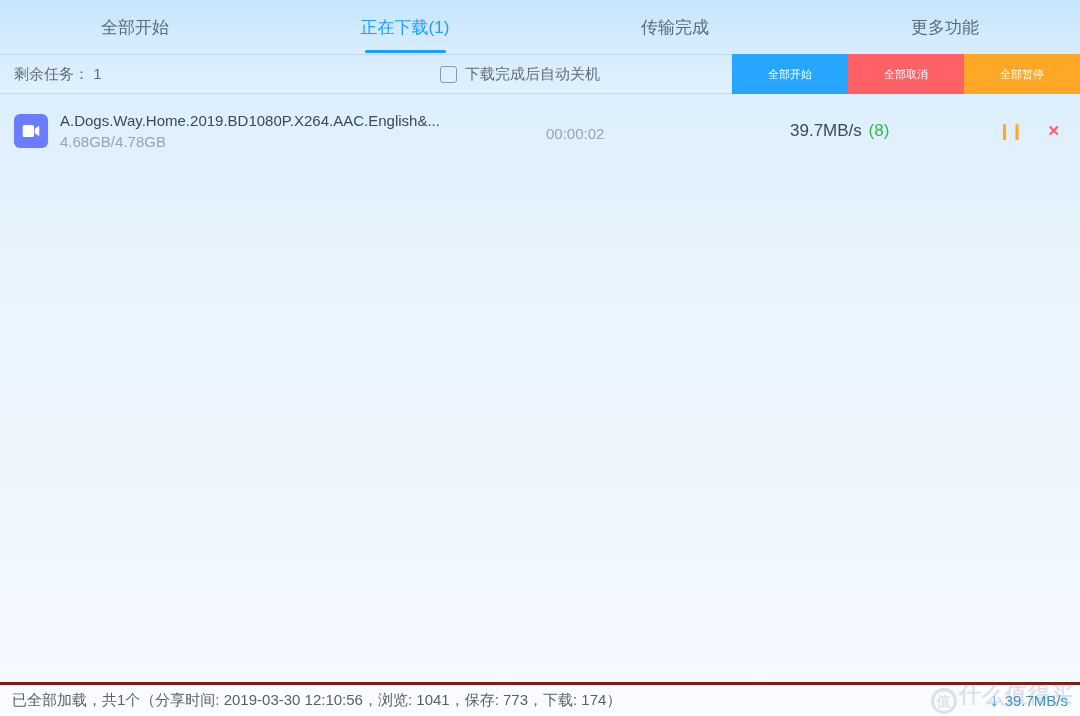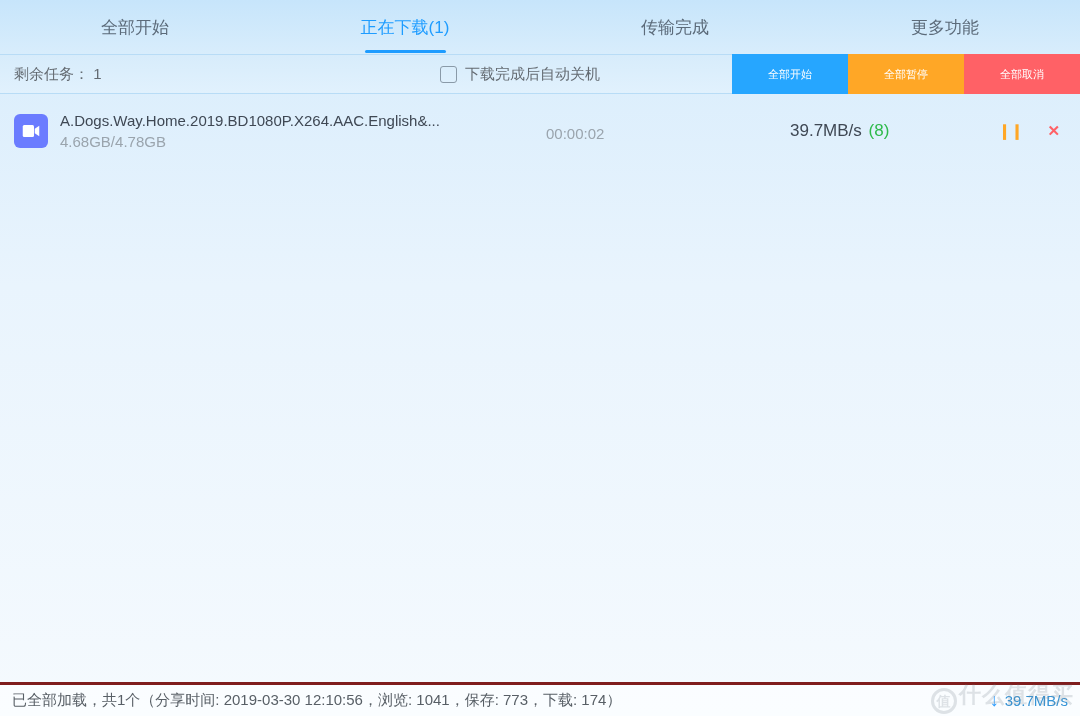--- a/index.html
+++ b/index.html
@@ -219,22 +219,22 @@
 <div class="control-bar">
   <div class="remaining">
     <span>剩余任务：</span>
     <span>1</span>
   </div>
   <div class="shutdown">
     <span class="cb"></span>
     <span>下载完成后自动关机</span>
   </div>
   <div class="btn btn-start">全部开始</div>
+  <div class="btn btn-cancel">全部取消</div>
   <div class="btn btn-pause">全部暂停</div>
-  <div class="btn btn-cancel">全部取消</div>
 </div>
 
 <div class="item">
   <div class="file-icon">
     <svg viewBox="0 0 24 18">
         <rect x="1" y="1" width="15" height="16" rx="2" fill="#fff"></rect>
         <path d="M17 6 L23 2 V16 L17 12 Z" fill="#fff"></path>
       </svg>
   </div>
   <div class="info">

